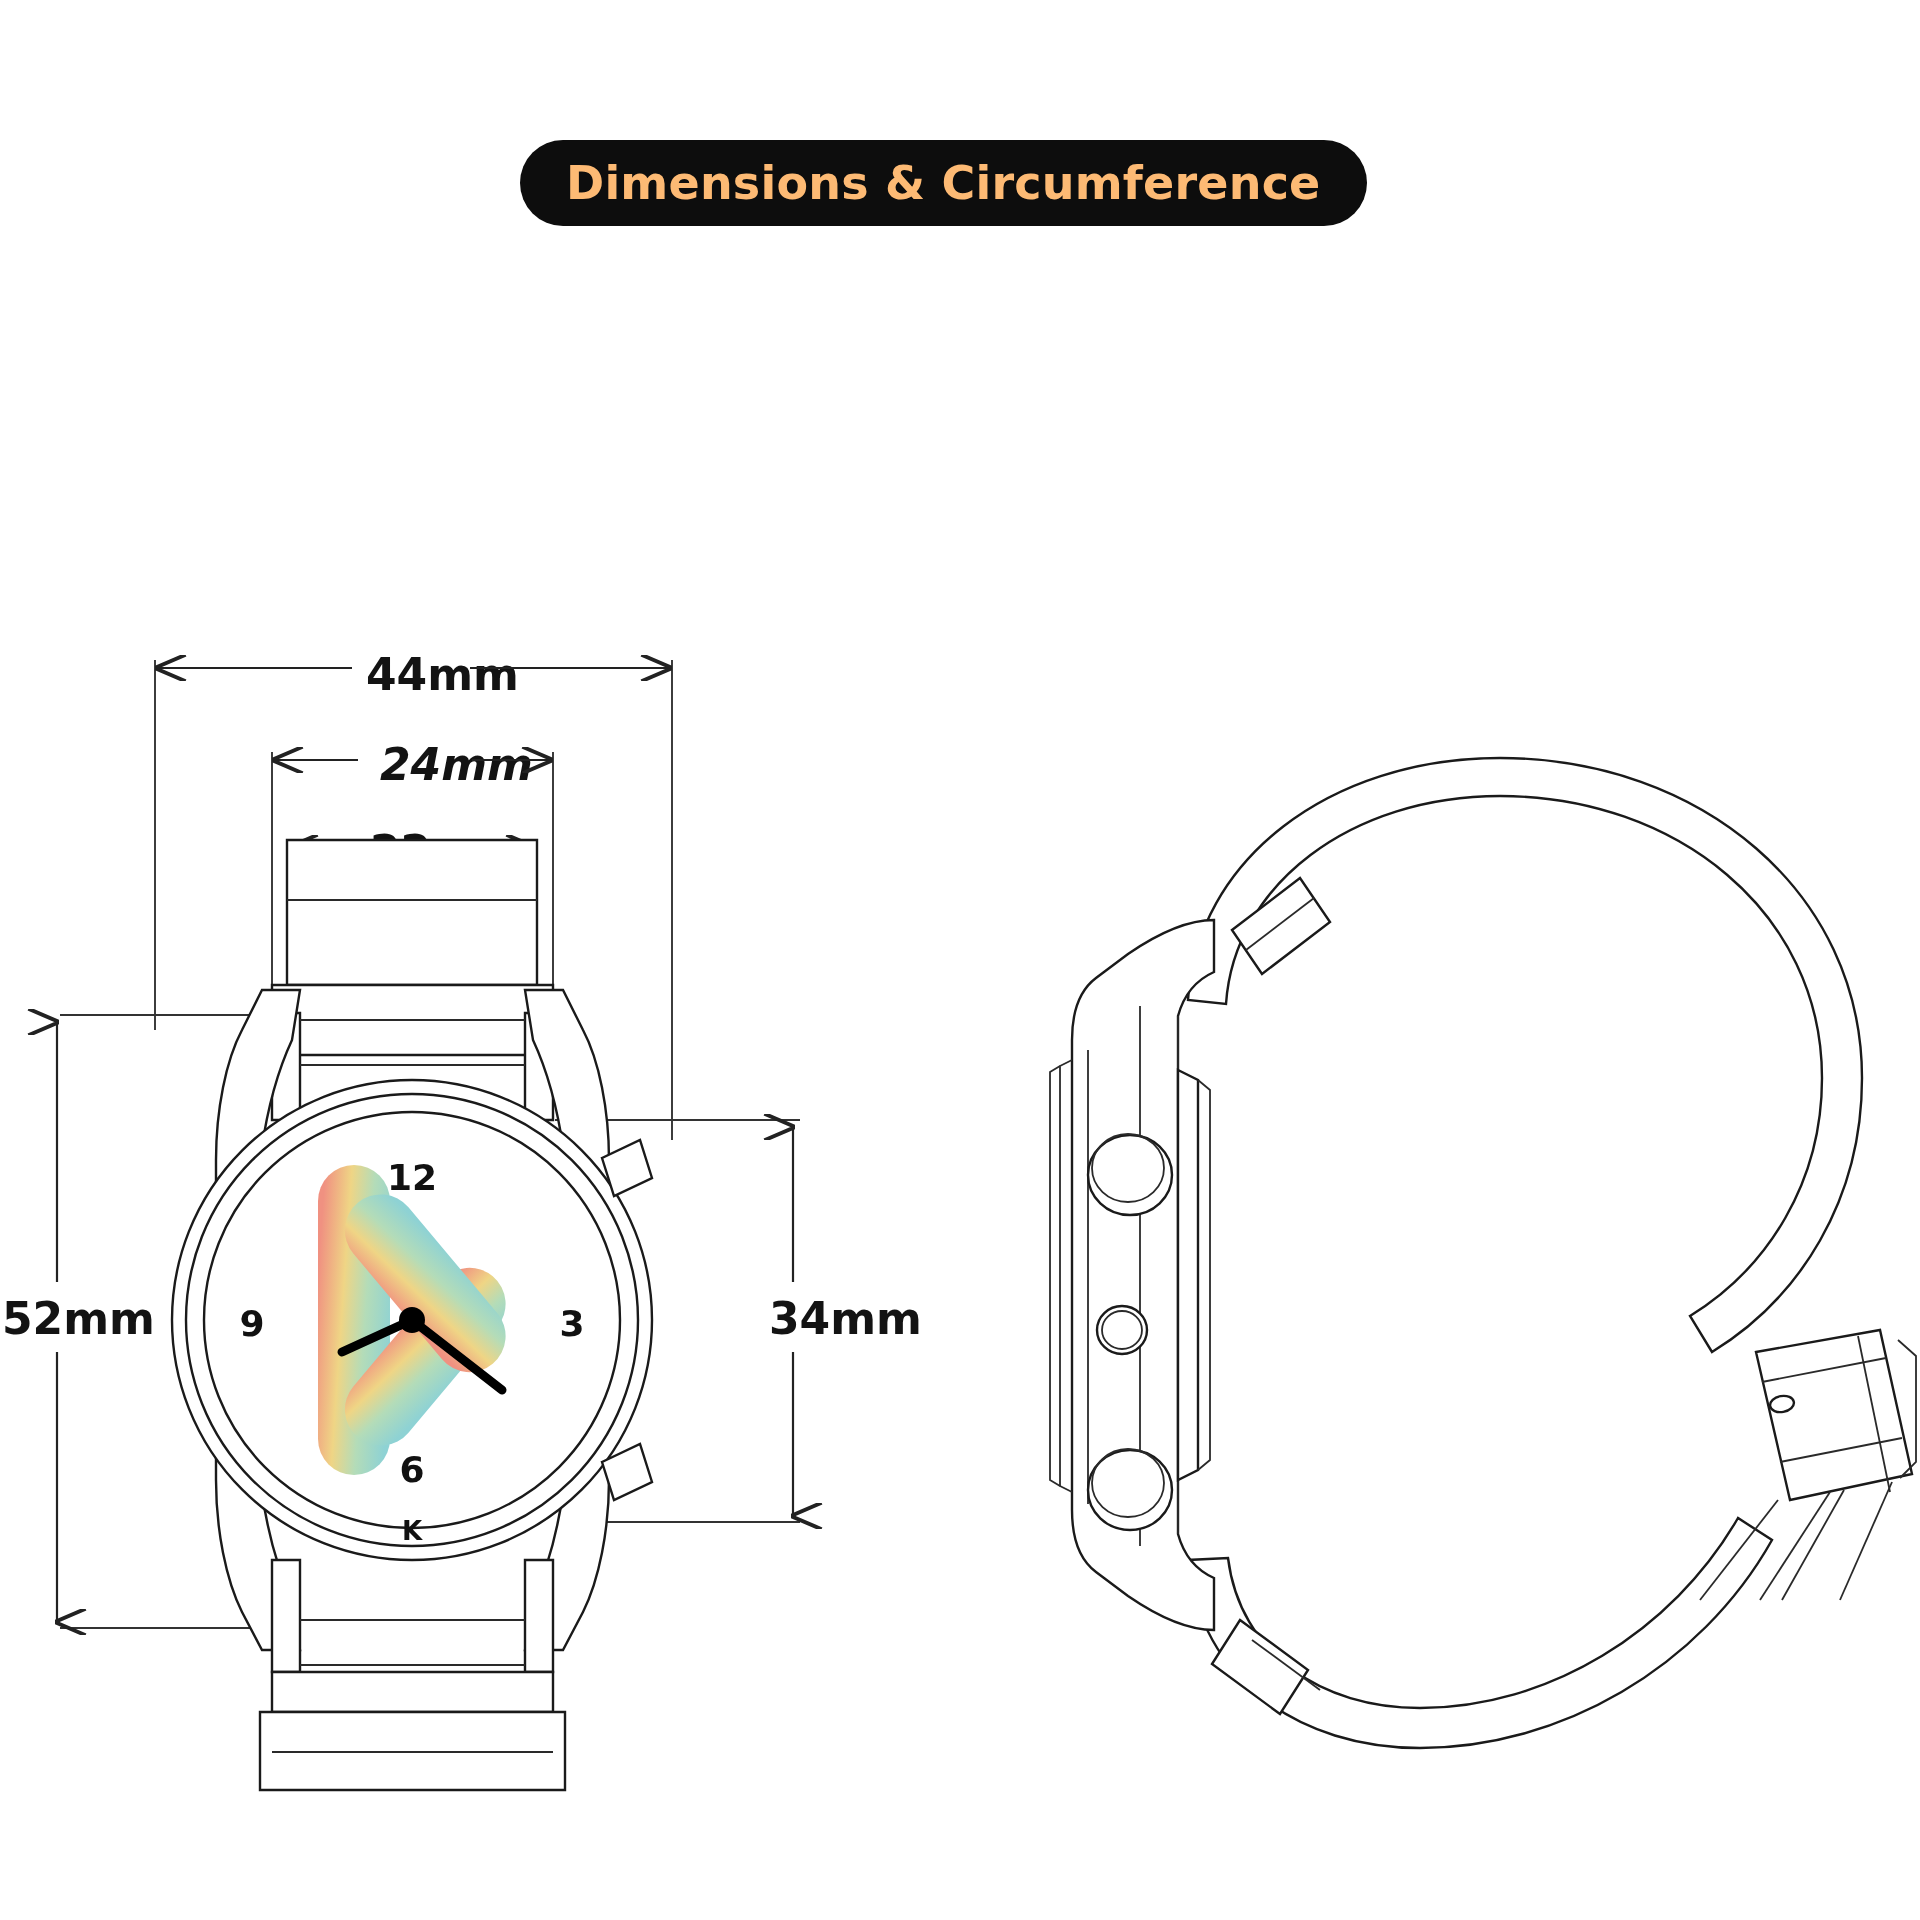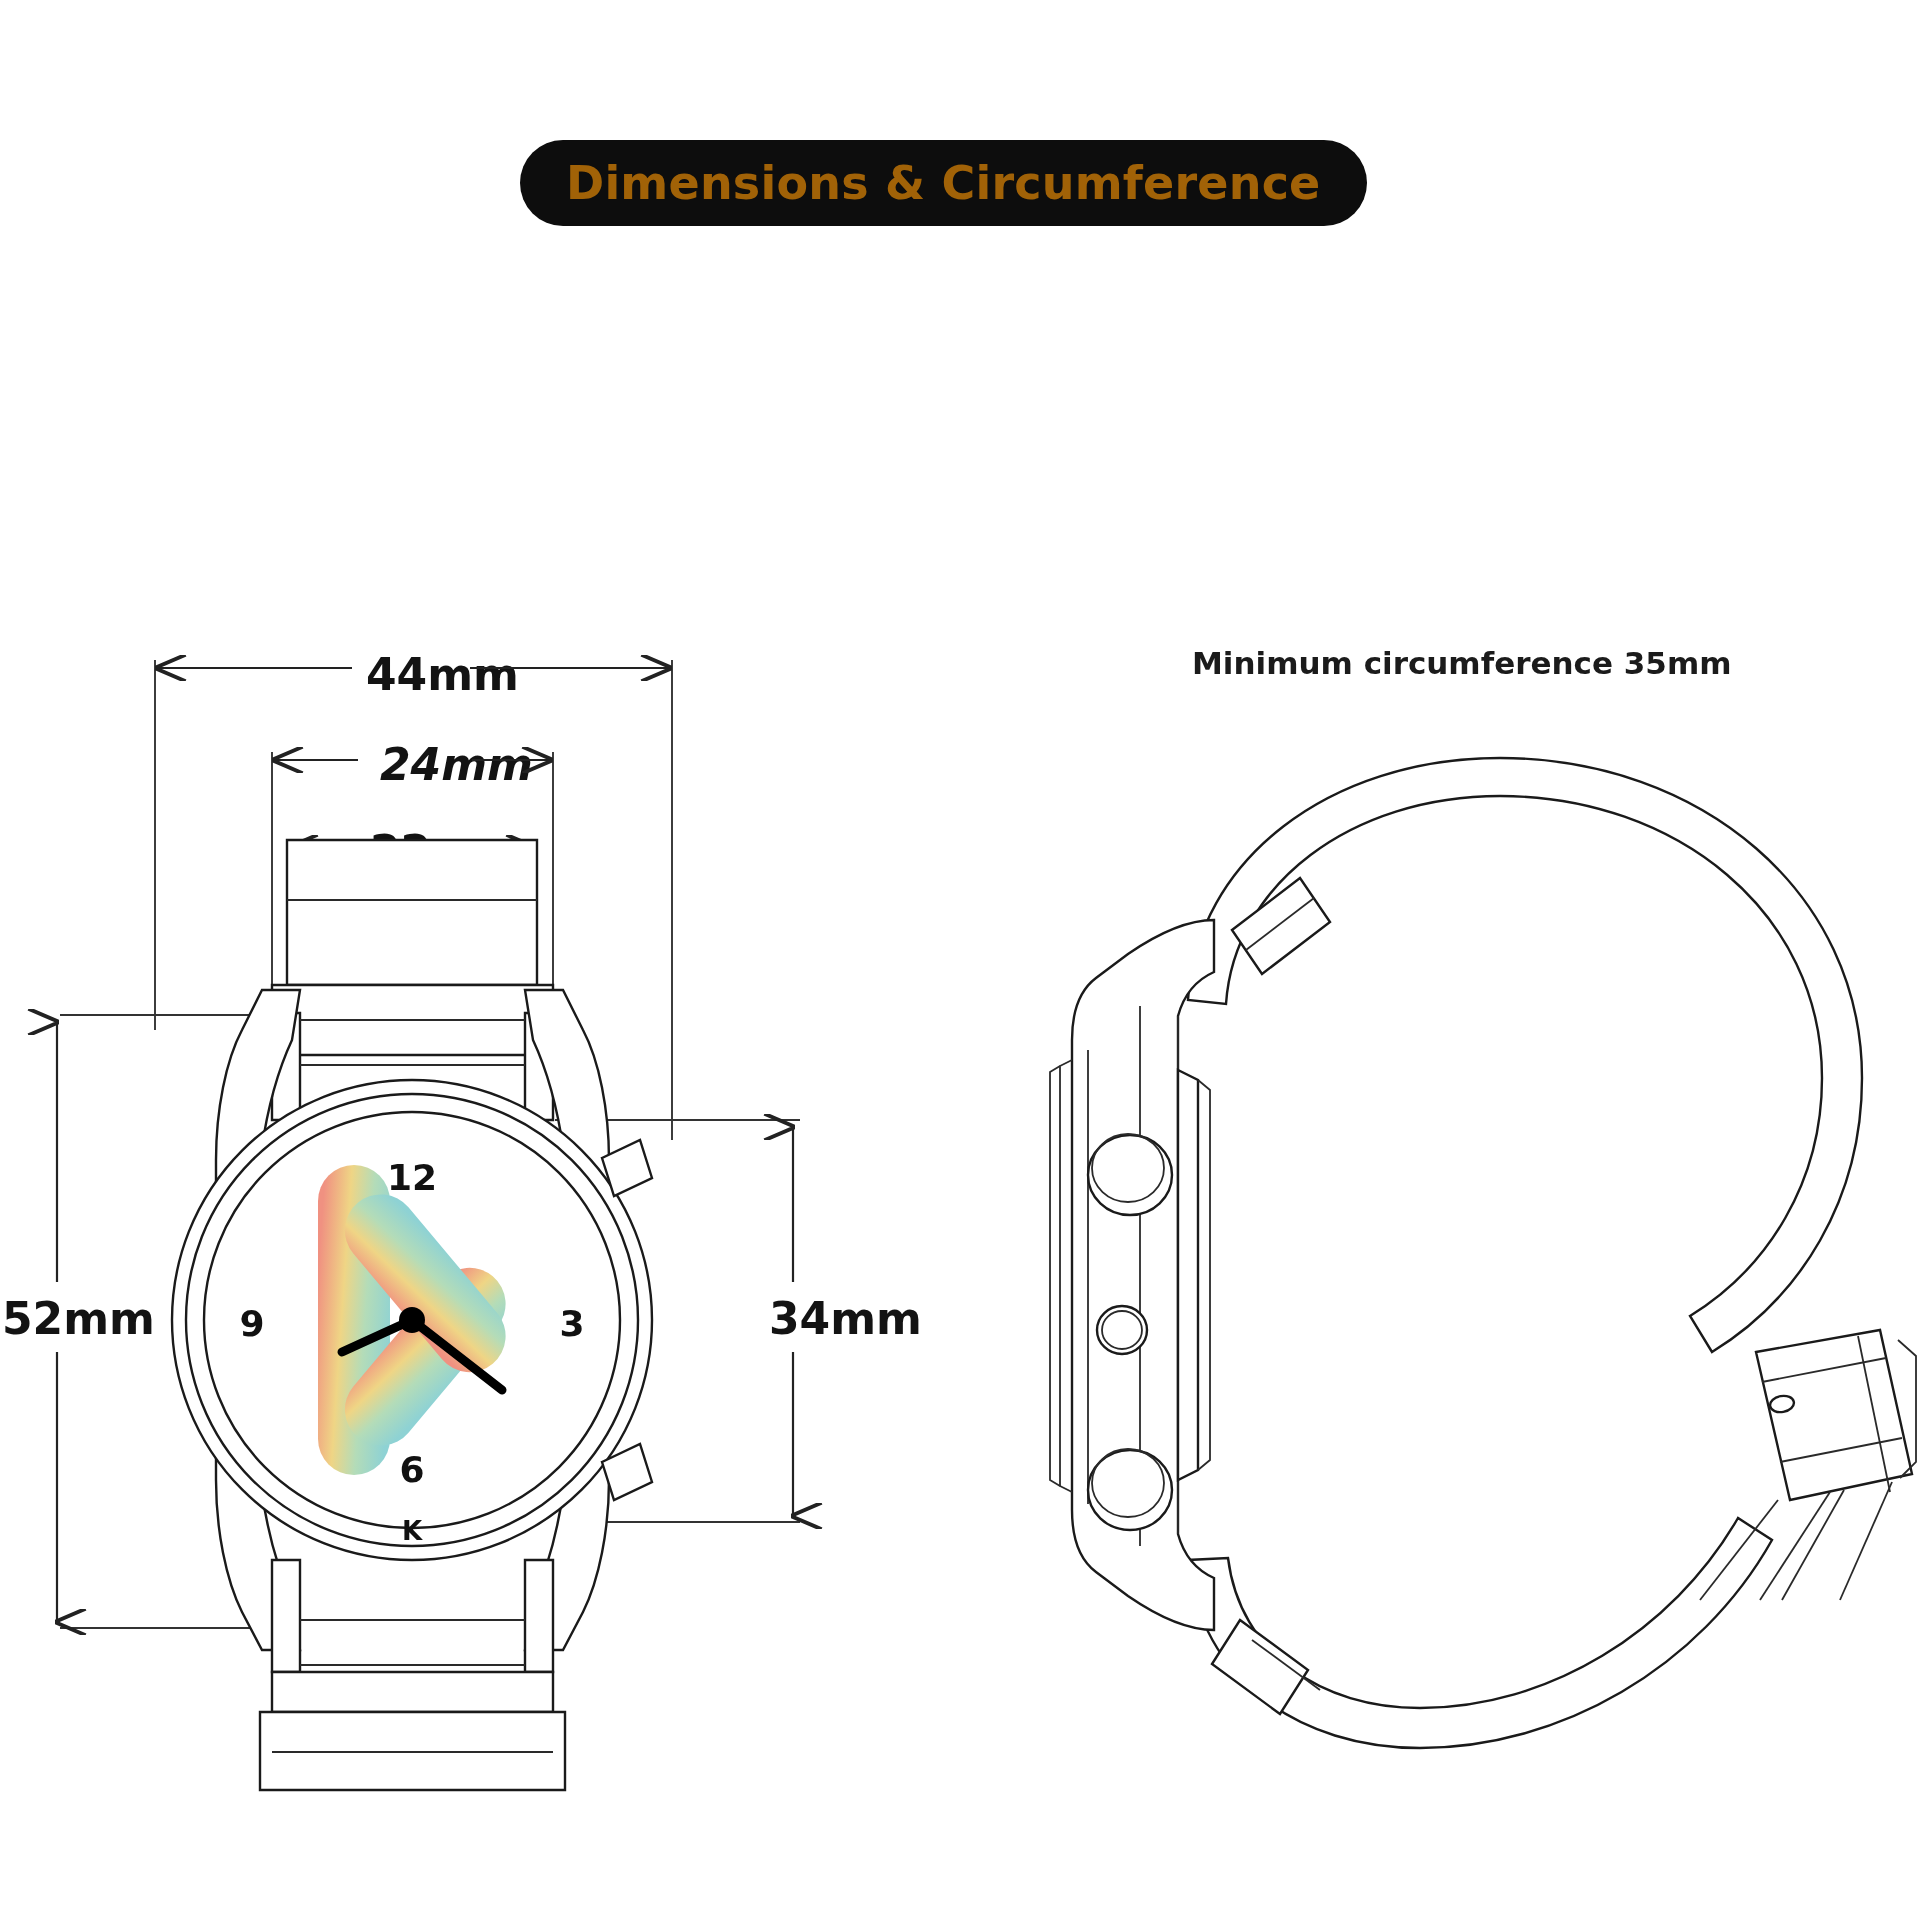--- a/index.html
+++ b/index.html
@@ -23,21 +23,21 @@
     height: 86px;
     padding: 0 46px;
     background: #0d0d0d;
     border-radius: 43px;
     display: flex;
     align-items: center;
     justify-content: center;
     box-sizing: border-box;
   }
   #title-badge .title-text {
-    color: #a16207;
+    color: #fdba74;
     font-size: 46px;
     font-weight: 700;
     letter-spacing: 0.2px;
     white-space: nowrap;
     font-family: "DejaVu Sans", sans-serif;
   }
 
   
   #circumference-notes {
     position: absolute;
@@ -98,21 +98,20 @@
   }
 </style>
 </head>
 <body>
 
 <div id="title-badge">
   <span class="title-text">Dimensions &amp; Circumference</span>
 </div>
 
 <div id="circumference-notes">
-  <div class="note-line">Minimum circumference 35mm</div>
 </div>
 
 <div class="dim-label" id="label-44mm">44mm</div>
 <div class="dim-label" id="label-24mm">24mm</div>
 <div class="dim-label" id="label-22mm">22mm</div>
 <div class="dim-label" id="label-52mm">52mm</div>
 <div class="dim-label" id="label-34mm">34mm</div>
 
 <svg id="drawing" viewBox="0 0 1920 1920">
   <defs>

